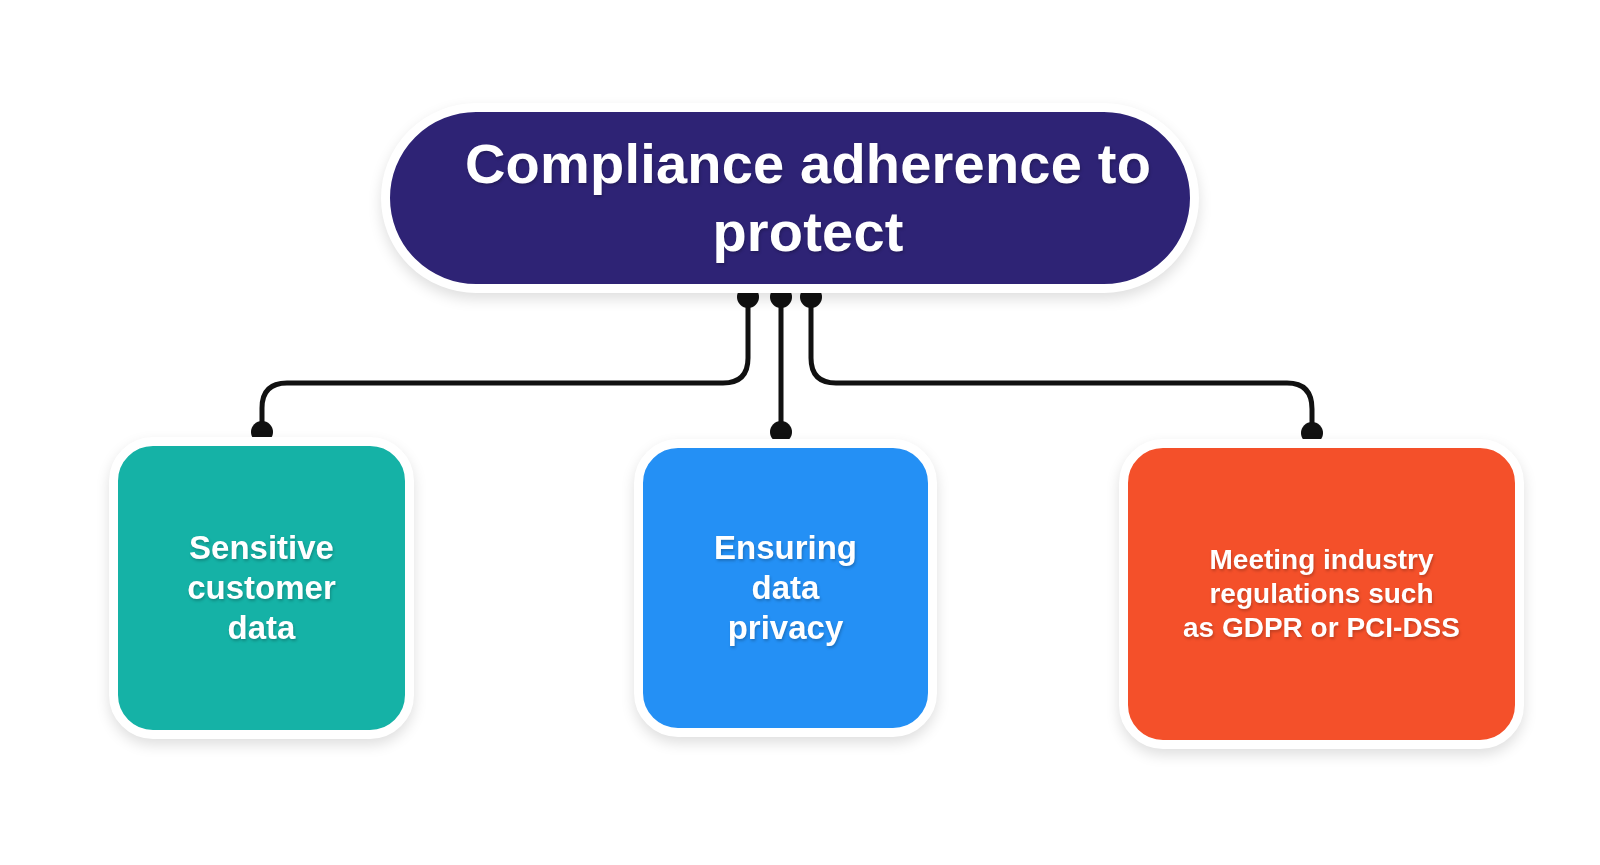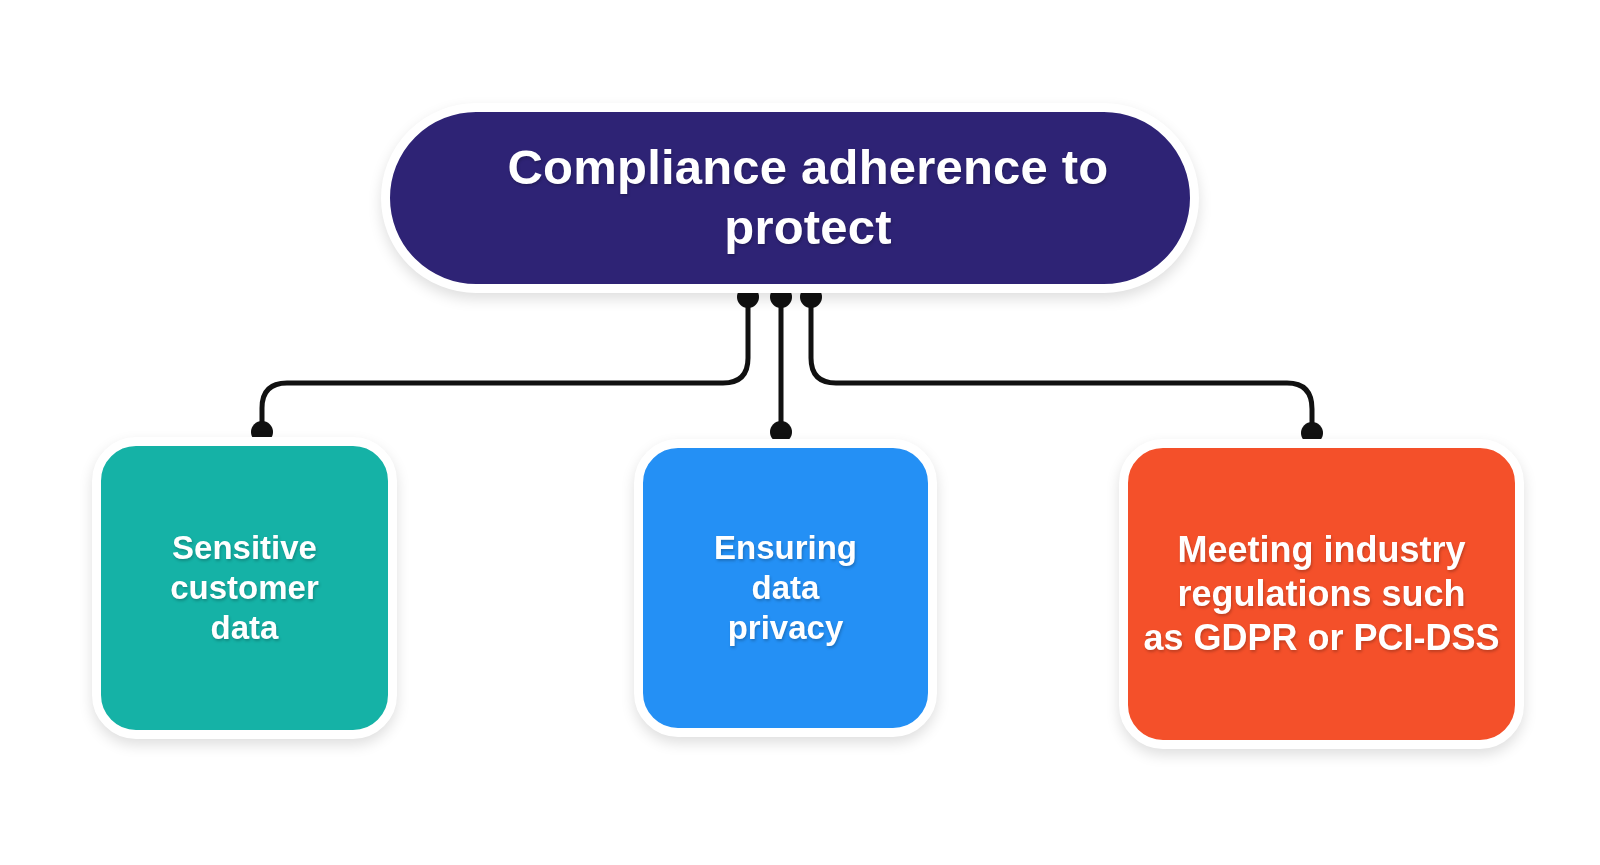--- a/index.html
+++ b/index.html
@@ -55,54 +55,54 @@
 
   
   #node-root {
     left: 381px;
     top: 103px;
     width: 818px;
     height: 190px;
     border-radius: 95px;
   }
   #node-root .node-label {
-    font-size: 49px;
+    font-size: 56px;
     letter-spacing: 0.2px;
     margin-left: 36px;
   }
 
   
   .node-leaf {
     border-radius: 44px;
   }
   .node-leaf .node-label {
     font-size: 33px;
   }
 
   #node-sensitive {
-    left: 92px;
+    left: 109px;
     top: 437px;
     width: 305px;
     height: 302px;
   }
   #node-privacy {
     left: 634px;
     top: 439px;
     width: 303px;
     height: 298px;
     text-align: center;
   }
   #node-regulations {
     left: 1119px;
     top: 439px;
     width: 405px;
     height: 310px;
   }
   #node-regulations .node-label {
-    font-size: 36px;
+    font-size: 28px;
   }
 </style>
 </head>
 <body>
 
 <div id="diagram-root" style="background: rgb(255, 255, 255);">
 
   <svg id="connector-layer" viewBox="0 0 1600 865">
     <g fill="none" stroke="#111111" stroke-width="5" stroke-linecap="round">
 

